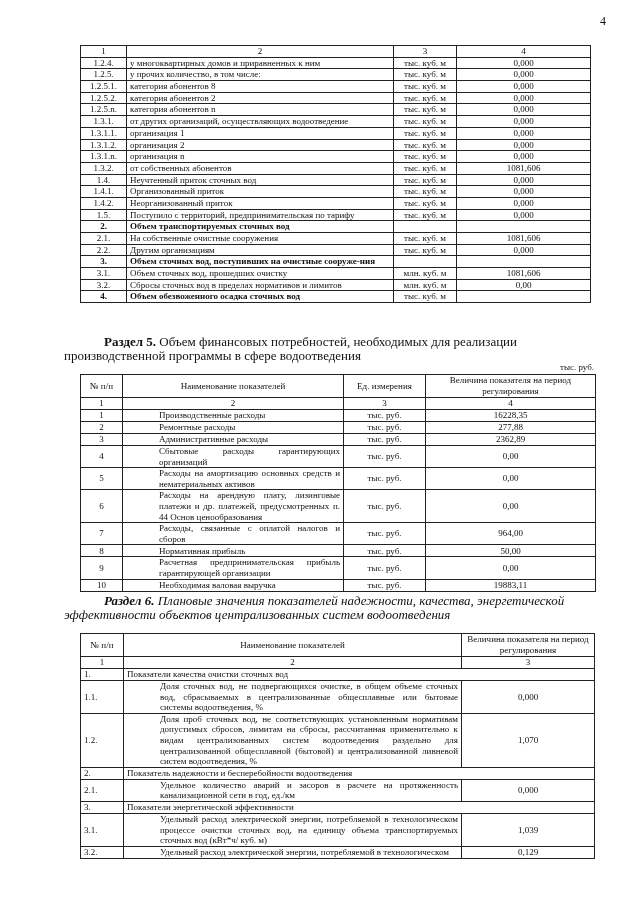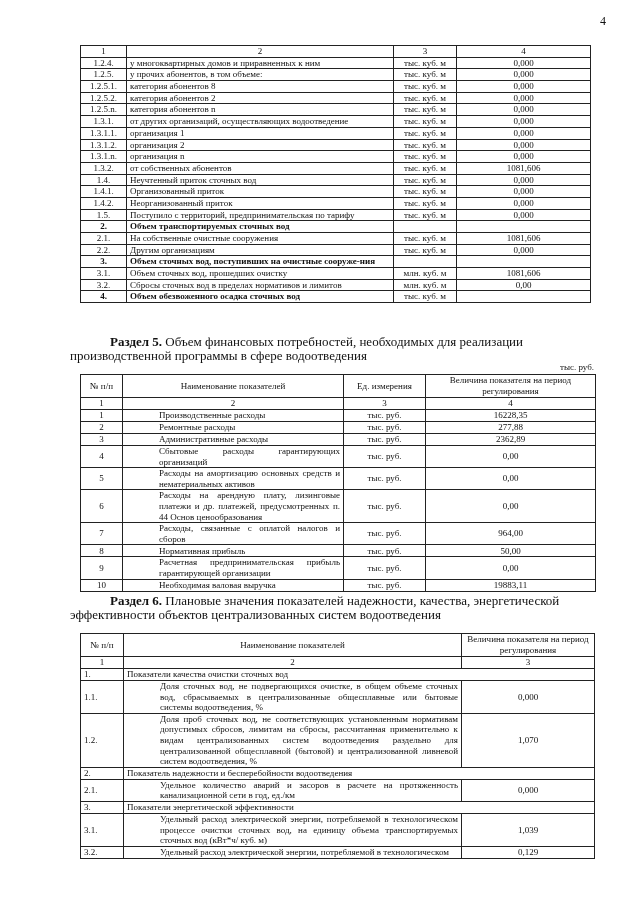--- a/index.html
+++ b/index.html
@@ -6,21 +6,21 @@
   body { width:636px; height:905px; position:relative; overflow:hidden;
          font-family:"Liberation Serif", "DejaVu Serif", serif; color:#111; }
   .page-num { position:absolute; left:600px; top:14px; font-size:12px; }
   table { border-collapse:collapse; position:absolute; table-layout:fixed; }
   td { border:1px solid #222; padding:0 3px; font-size:9px; line-height:10.6px; vertical-align:middle; }
   .c { text-align:center; }
   .b { font-weight:bold; }
   .j { text-align:justify;padding-left:36px; }
   #t1 { left:80px; top:45px; width:510px; }
   #t1 td { height:10.7px; }
-  .heading { position:absolute; left:70px; font-size:13px; line-height:14px; width:515px; }
+  .heading { position:absolute; left:64px; font-size:13px; line-height:14px; width:515px; }
   .heading .ind { padding-left:40px; }
   .unit-note { position:absolute; left:560px; top:362px; font-size:9px; }
   #t2 { left:80px; top:374px; width:515px; }
   #t3 { left:80px; top:633px; width:514px; }
   #t2 td, #t3 td { height:11px; }
   .hdr td { font-size:9px; }
 </style>
 </head>
 <body>
 
@@ -41,21 +41,21 @@
       <td class="c">4</td>
     </tr>
   <tr>
         <td class="c">1.2.4.</td>
         <td class="">у многоквартирных домов и приравненных к ним</td>
         <td class="c">тыс. куб. м</td>
         <td class="c">0,000</td>
       </tr>
       <tr>
         <td class="c">1.2.5.</td>
-        <td class="">у прочих абонентов, в том объеме:</td>
+        <td class="">у прочих количество, в том числе:</td>
         <td class="c">тыс. куб. м</td>
         <td class="c">0,000</td>
       </tr>
       <tr>
         <td class="c">1.2.5.1.</td>
         <td class="">категория абонентов 8</td>
         <td class="c">тыс. куб. м</td>
         <td class="c">0,000</td>
       </tr>
       <tr>
@@ -250,21 +250,21 @@
       </tr>
       <tr>
         <td class="c">10</td>
         <td class="j">Необходимая валовая выручка</td>
         <td class="c">тыс. руб.</td>
         <td class="c">19883,11</td>
       </tr>
     </tbody>
 </table>
 
-<div class="heading" style="top:594px;">
+<div class="heading" style="top:594px;font-style:italic;">
   <span class="ind"></span><b>Раздел 6.</b><span> Плановые значения показателей надежности, качества, энергетической эффективности объектов централизованных систем водоотведения</span>
 </div>
 
 <table id="t3">
   <colgroup>
       <col style="width:43px">
       <col style="width:338px">
       <col style="width:133px">
     </colgroup>
   <tbody id="t3body">

